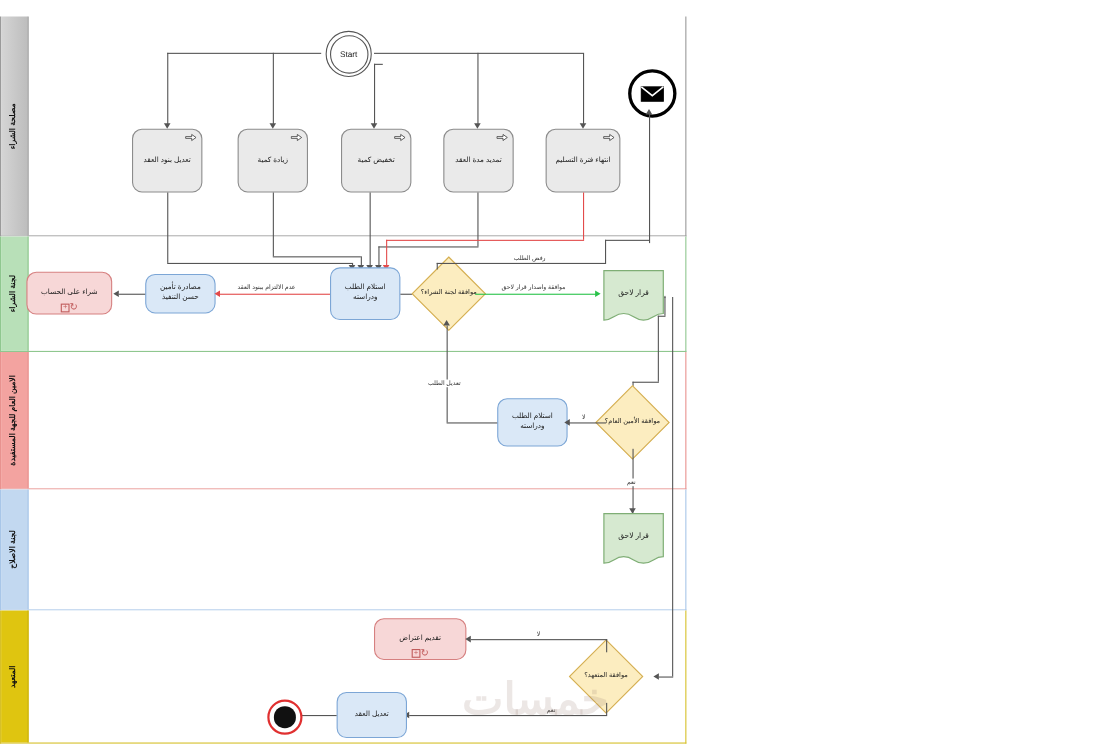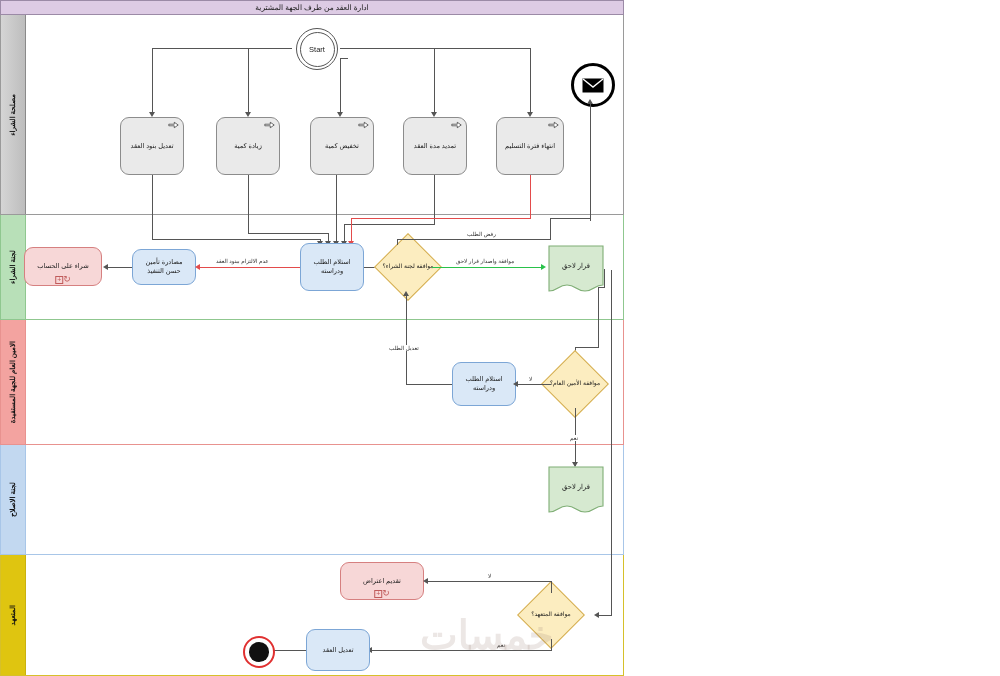--- a/index.html
+++ b/index.html
@@ -94,21 +94,20 @@
   .arrow.right.green{border-left-color:#29c24a;}
 
   .watermark{position:absolute;left:420px;top:612px;font-size:40px;color:rgba(150,120,110,.18);
     direction:rtl;font-weight:bold;letter-spacing:2px;user-select:none;}
 </style>
 </head>
 <body>
 
 <div id="canvas">
 
-  <div class="pool-title">ادارة العقد من طرف الجهة المشترية</div>
 
   <div class="lane lane1" style="width:624px;">
     <div class="lane-label">
         <span>مصلحة الشراء</span>
       </div>
   </div>
   <div class="lane lane2" style="width:624px;">
     <div class="lane-label">
         <span>لجنة الشراء</span>
       </div>

